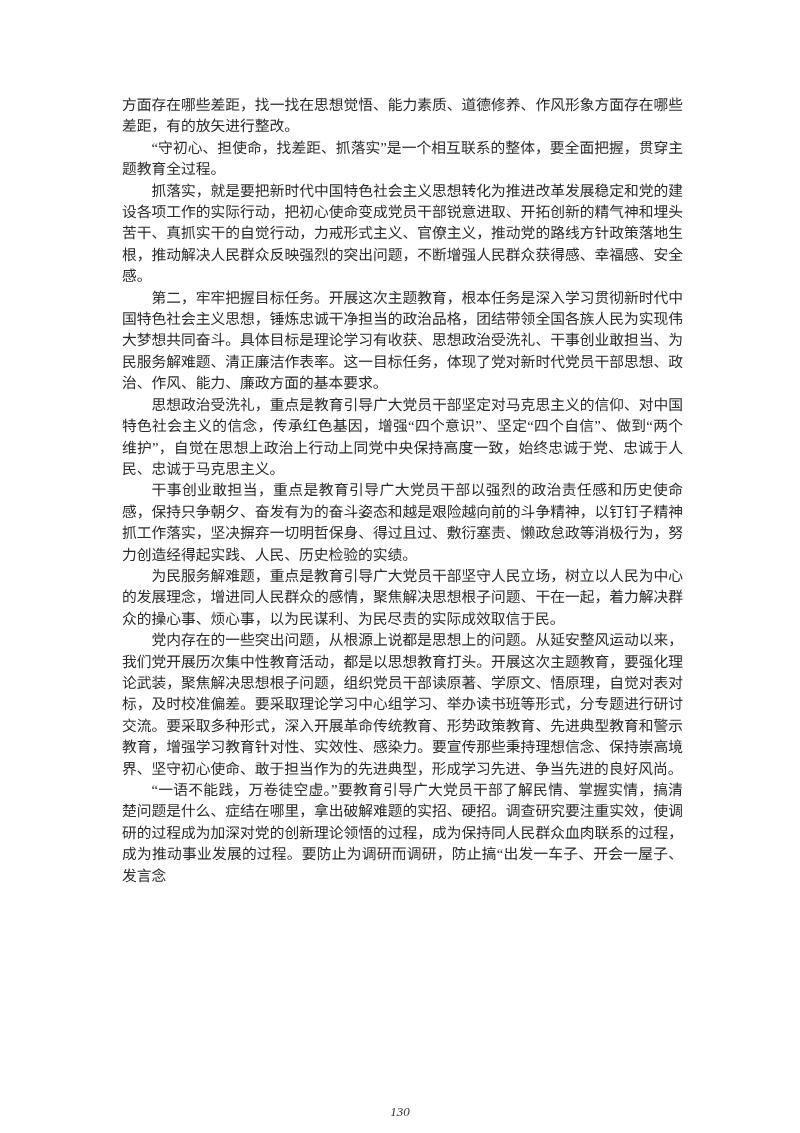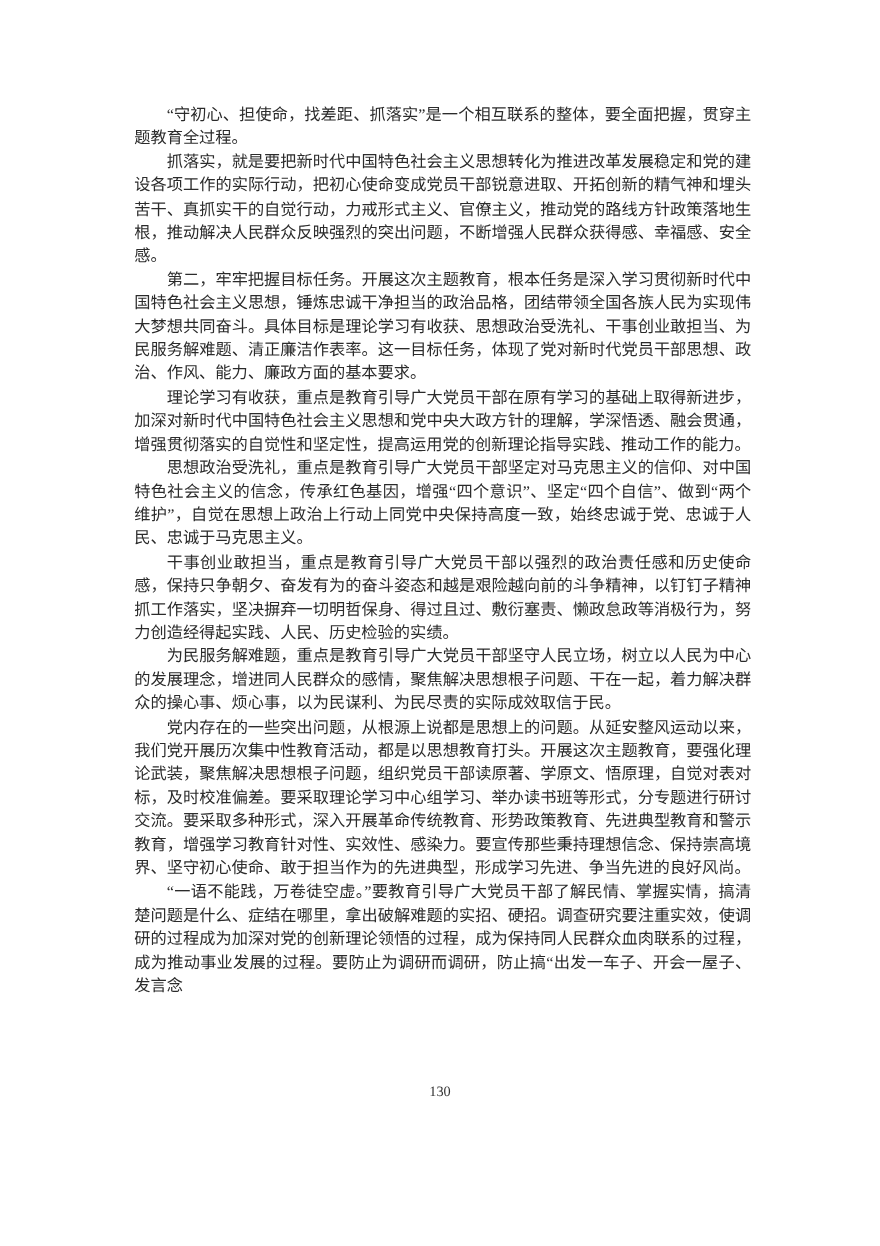--- a/index.html
+++ b/index.html
@@ -36,37 +36,38 @@
   .text-block p {
     margin: 0;
     padding: 0;
   }
   .text-block p.indent {
     text-indent: 2em;
   }
   .page-number {
     position: absolute;
     left: 0;
-    top: 984px;
+    top: 1104px;
     width: 800px;
     text-align: center;
     font-family: "Liberation Serif", "DejaVu Serif", serif;
     font-size: 13px;
     color: #333333;
+    font-style: italic;
   }
 </style>
 </head>
 <body>
 
 <div class="page">
   <div class="text-block">
+      <p>方面存在哪些差距，找一找在思想觉悟、能力素质、道德修养、作风形象方面存在哪些差距，有的放矢进行整改。</p>
       <p class="indent">“守初心、担使命，找差距、抓落实”是一个相互联系的整体，要全面把握，贯穿主题教育全过程。</p>
       <p class="indent">抓落实，就是要把新时代中国特色社会主义思想转化为推进改革发展稳定和党的建设各项工作的实际行动，把初心使命变成党员干部锐意进取、开拓创新的精气神和埋头苦干、真抓实干的自觉行动，力戒形式主义、官僚主义，推动党的路线方针政策落地生根，推动解决人民群众反映强烈的突出问题，不断增强人民群众获得感、幸福感、安全感。</p>
       <p class="indent">第二，牢牢把握目标任务。开展这次主题教育，根本任务是深入学习贯彻新时代中国特色社会主义思想，锤炼忠诚干净担当的政治品格，团结带领全国各族人民为实现伟大梦想共同奋斗。具体目标是理论学习有收获、思想政治受洗礼、干事创业敢担当、为民服务解难题、清正廉洁作表率。这一目标任务，体现了党对新时代党员干部思想、政治、作风、能力、廉政方面的基本要求。</p>
-      <p class="indent">理论学习有收获，重点是教育引导广大党员干部在原有学习的基础上取得新进步，加深对新时代中国特色社会主义思想和党中央大政方针的理解，学深悟透、融会贯通，增强贯彻落实的自觉性和坚定性，提高运用党的创新理论指导实践、推动工作的能力。</p>
       <p class="indent">思想政治受洗礼，重点是教育引导广大党员干部坚定对马克思主义的信仰、对中国特色社会主义的信念，传承红色基因，增强“四个意识”、坚定“四个自信”、做到“两个维护”，自觉在思想上政治上行动上同党中央保持高度一致，始终忠诚于党、忠诚于人民、忠诚于马克思主义。</p>
       <p class="indent">干事创业敢担当，重点是教育引导广大党员干部以强烈的政治责任感和历史使命感，保持只争朝夕、奋发有为的奋斗姿态和越是艰险越向前的斗争精神，以钉钉子精神抓工作落实，坚决摒弃一切明哲保身、得过且过、敷衍塞责、懒政怠政等消极行为，努力创造经得起实践、人民、历史检验的实绩。</p>
       <p class="indent">为民服务解难题，重点是教育引导广大党员干部坚守人民立场，树立以人民为中心的发展理念，增进同人民群众的感情，聚焦解决思想根子问题、干在一起，着力解决群众的操心事、烦心事，以为民谋利、为民尽责的实际成效取信于民。</p>
       <p class="indent">党内存在的一些突出问题，从根源上说都是思想上的问题。从延安整风运动以来，我们党开展历次集中性教育活动，都是以思想教育打头。开展这次主题教育，要强化理论武装，聚焦解决思想根子问题，组织党员干部读原著、学原文、悟原理，自觉对表对标，及时校准偏差。要采取理论学习中心组学习、举办读书班等形式，分专题进行研讨交流。要采取多种形式，深入开展革命传统教育、形势政策教育、先进典型教育和警示教育，增强学习教育针对性、实效性、感染力。要宣传那些秉持理想信念、保持崇高境界、坚守初心使命、敢于担当作为的先进典型，形成学习先进、争当先进的良好风尚。</p>
       <p class="indent">“一语不能践，万卷徒空虚。”要教育引导广大党员干部了解民情、掌握实情，搞清楚问题是什么、症结在哪里，拿出破解难题的实招、硬招。调查研究要注重实效，使调研的过程成为加深对党的创新理论领悟的过程，成为保持同人民群众血肉联系的过程，成为推动事业发展的过程。要防止为调研而调研，防止搞“出发一车子、开会一屋子、发言念</p>
     </div>
   <div class="page-number">130</div>
 </div>
 
 </body></html>

